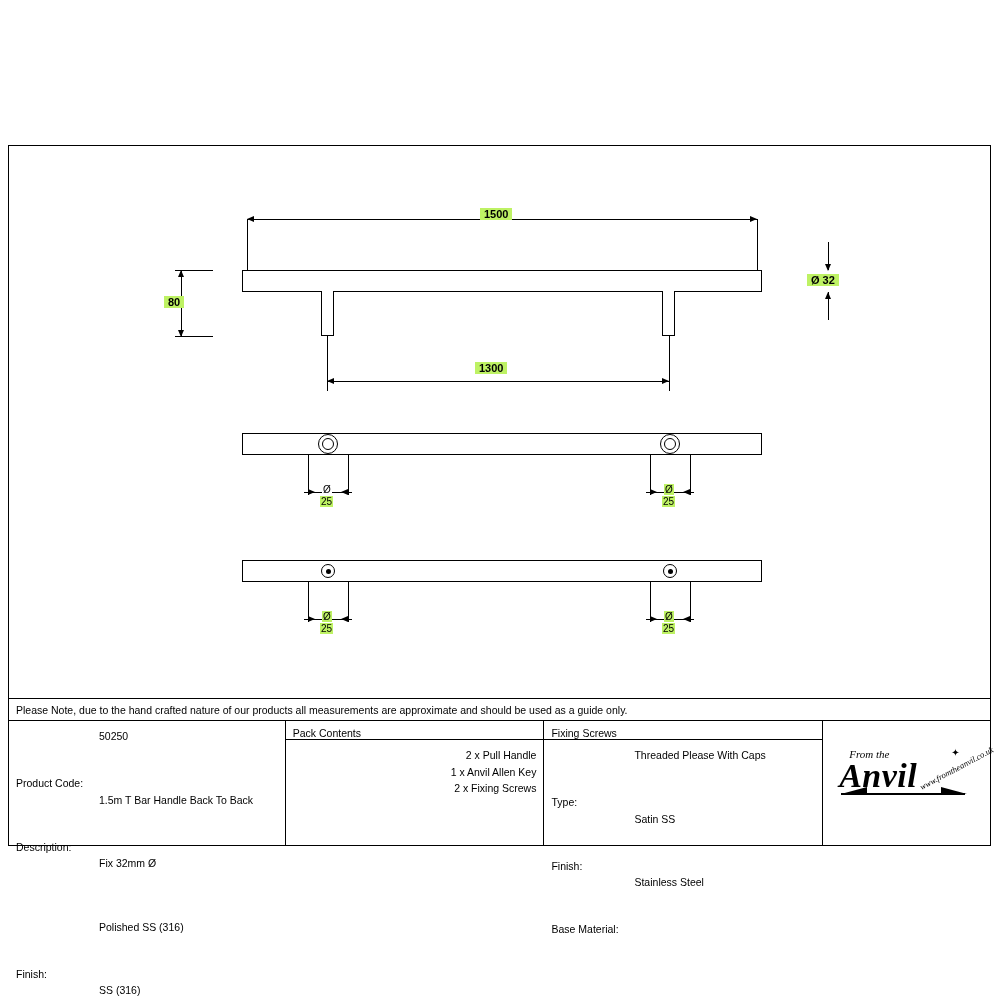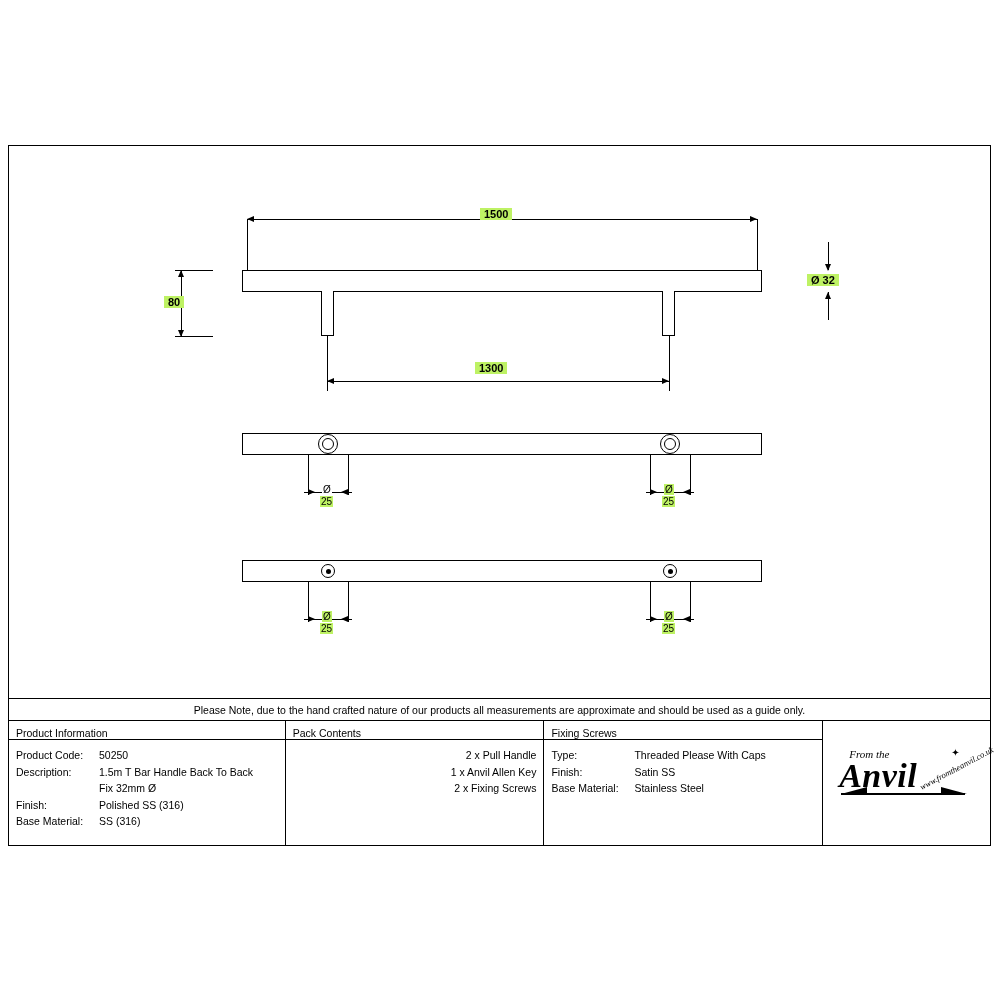--- a/index.html
+++ b/index.html
@@ -134,23 +134,22 @@
   .note {
     position: absolute;
     left: 8px;
     top: 699px;
     width: 983px;
     height: 22px;
     border: 1px solid #000000;
     border-top: none;
     box-sizing: border-box;
     font-size: 10.5px;
-    padding: 5px 21px;
+    padding: 5px 7px;
     line-height: 12px;
-    text-align: center;
   }
 
   
   .info {
     position: absolute;
     left: 8px;
     top: 721px;
     width: 983px;
     height: 125px;
     border: 1px solid #000000;
@@ -179,20 +178,21 @@
     padding: 7px 7px 0 7px;
     font-size: 10.5px;
     line-height: 16.5px;
   }
   .kv {
     display: flex;
   }
   .kv .k {
     width: 83px;
     flex: 0 0 83px;
+    margin-top: 47px;
   }
   .kv .v {
     flex: 1 1 auto;
   }
   .kv.indent .k { visibility: hidden; }
   .plain-line { line-height: 16.5px; text-align: right; }
 
   
   .logo {
     position: absolute;
@@ -346,21 +346,20 @@
     <div class="dim-label small" style="left:655px; top:465px;">Ø</div>
     <div class="dim-label small" style="left:653px; top:477px;">25</div>
 
   </div>
 
   <div class="note">Please Note, due to the hand crafted nature of our products all measurements are approximate and should be used as a guide only.</div>
 
   <div class="info">
 
     <div class="col col-a">
-      <div class="col-head">Product Information</div>
       <div class="col-body">
         <div class="kv">
           <span class="k">Product Code:</span>
           <span class="v">50250</span>
         </div>
         <div class="kv">
           <span class="k">Description:</span>
           <span class="v">1.5m T Bar Handle Back To Back</span>
         </div>
         <div class="kv indent">

